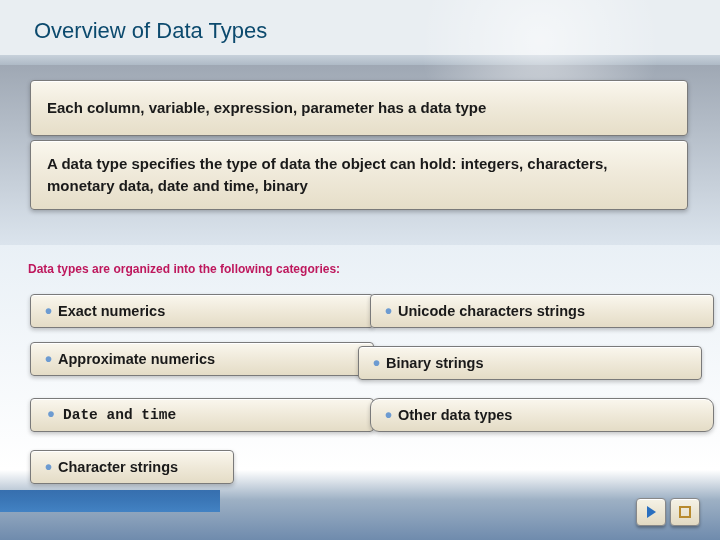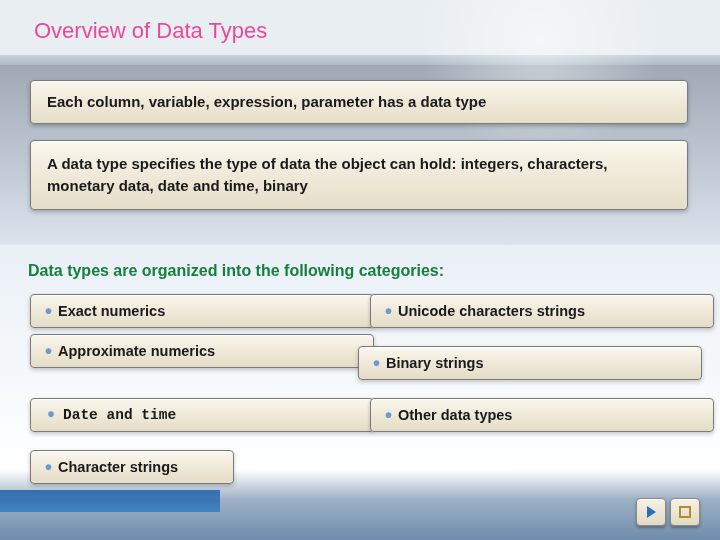--- a/index.html
+++ b/index.html
@@ -18,44 +18,44 @@
     position: relative;
     color: #2a2a2a;
     box-sizing: border-box;
   }
   .title {
     position: absolute;
     top: 18px;
     left: 34px;
     font-size: 22px;
     font-weight: normal;
-    color: #ec4899;
+    color: #0c4a6e;
   }
   .info-box {
     position: absolute;
     left: 30px;
     width: 658px;
     background: linear-gradient(to bottom, #faf7ee 0%, #efe9d9 50%, #e6dec8 100%);
     border: 1px solid #7a7a7a;
     border-radius: 4px;
     box-shadow: 0 1px 0 #fff inset, 0 2px 4px rgba(0,0,0,0.25);
-    padding: 10px 16px;
+    padding: 16px 16px;
     font-size: 15px;
     font-weight: bold;
     color: #1a1a1a;
     box-sizing: border-box;
     line-height: 1.45;
   }
   .subheading {
     position: absolute;
     left: 28px;
     top: 262px;
-    font-size: 16px;
+    font-size: 12px;
     font-weight: bold;
-    color: #15803d;
+    color: #be185d;
   }
   .category-grid {
     position: absolute;
     left: 30px;
     top: 294px;
     width: 660px;
   }
   .cat-item {
     position: absolute;
     width: 344px;
@@ -111,37 +111,37 @@
 <div class="info-box" style="top:140px; padding-top:12px; padding-bottom:12px;">
   <span>A data type specifies the type of data the object can hold: integers, characters, monetary data, date and time, binary</span>
 </div>
 
 <div class="subheading">Data types are organized into the following categories:</div>
 
 <div class="category-grid">
   <div class="cat-item" style="left:0; top:0;">
     <span class="bullet">•</span><span>Exact numerics</span>
   </div>
-  <div class="cat-item" style="left:0; top:40px;">
+  <div class="cat-item" style="left:0; top:48px;">
     <span class="bullet">•</span><span>Approximate numerics</span>
   </div>
   <div class="cat-item" style="left:0; top:104px;font-family:Liberation Mono, monospace;">
     <span class="bullet">•</span><span>Date and time</span>
   </div>
   <div class="cat-item" style="left:0; top:156px; width:204px;">
     <span class="bullet">•</span><span>Character strings</span>
   </div>
 
   <div class="cat-item" style="left:340px; top:0;">
     <span class="bullet">•</span><span>Unicode characters strings</span>
   </div>
   <div class="cat-item" style="left:328px; top:52px;">
     <span class="bullet">•</span><span>Binary strings</span>
   </div>
-  <div class="cat-item" style="left:340px; top:104px;">
+  <div class="cat-item" style="left:340px; top:104px;border-radius:9px;">
     <span class="bullet">•</span><span>Other data types</span>
   </div>
 </div>
 
 <div class="footer-stripe"></div>
 
 <div class="nav-btn" style="right:54px;">
   <svg width="14" height="14" viewBox="0 0 14 14">
     <polygon points="3,1 12,7 3,13" fill="#2a6fbf"></polygon>
   </svg>

